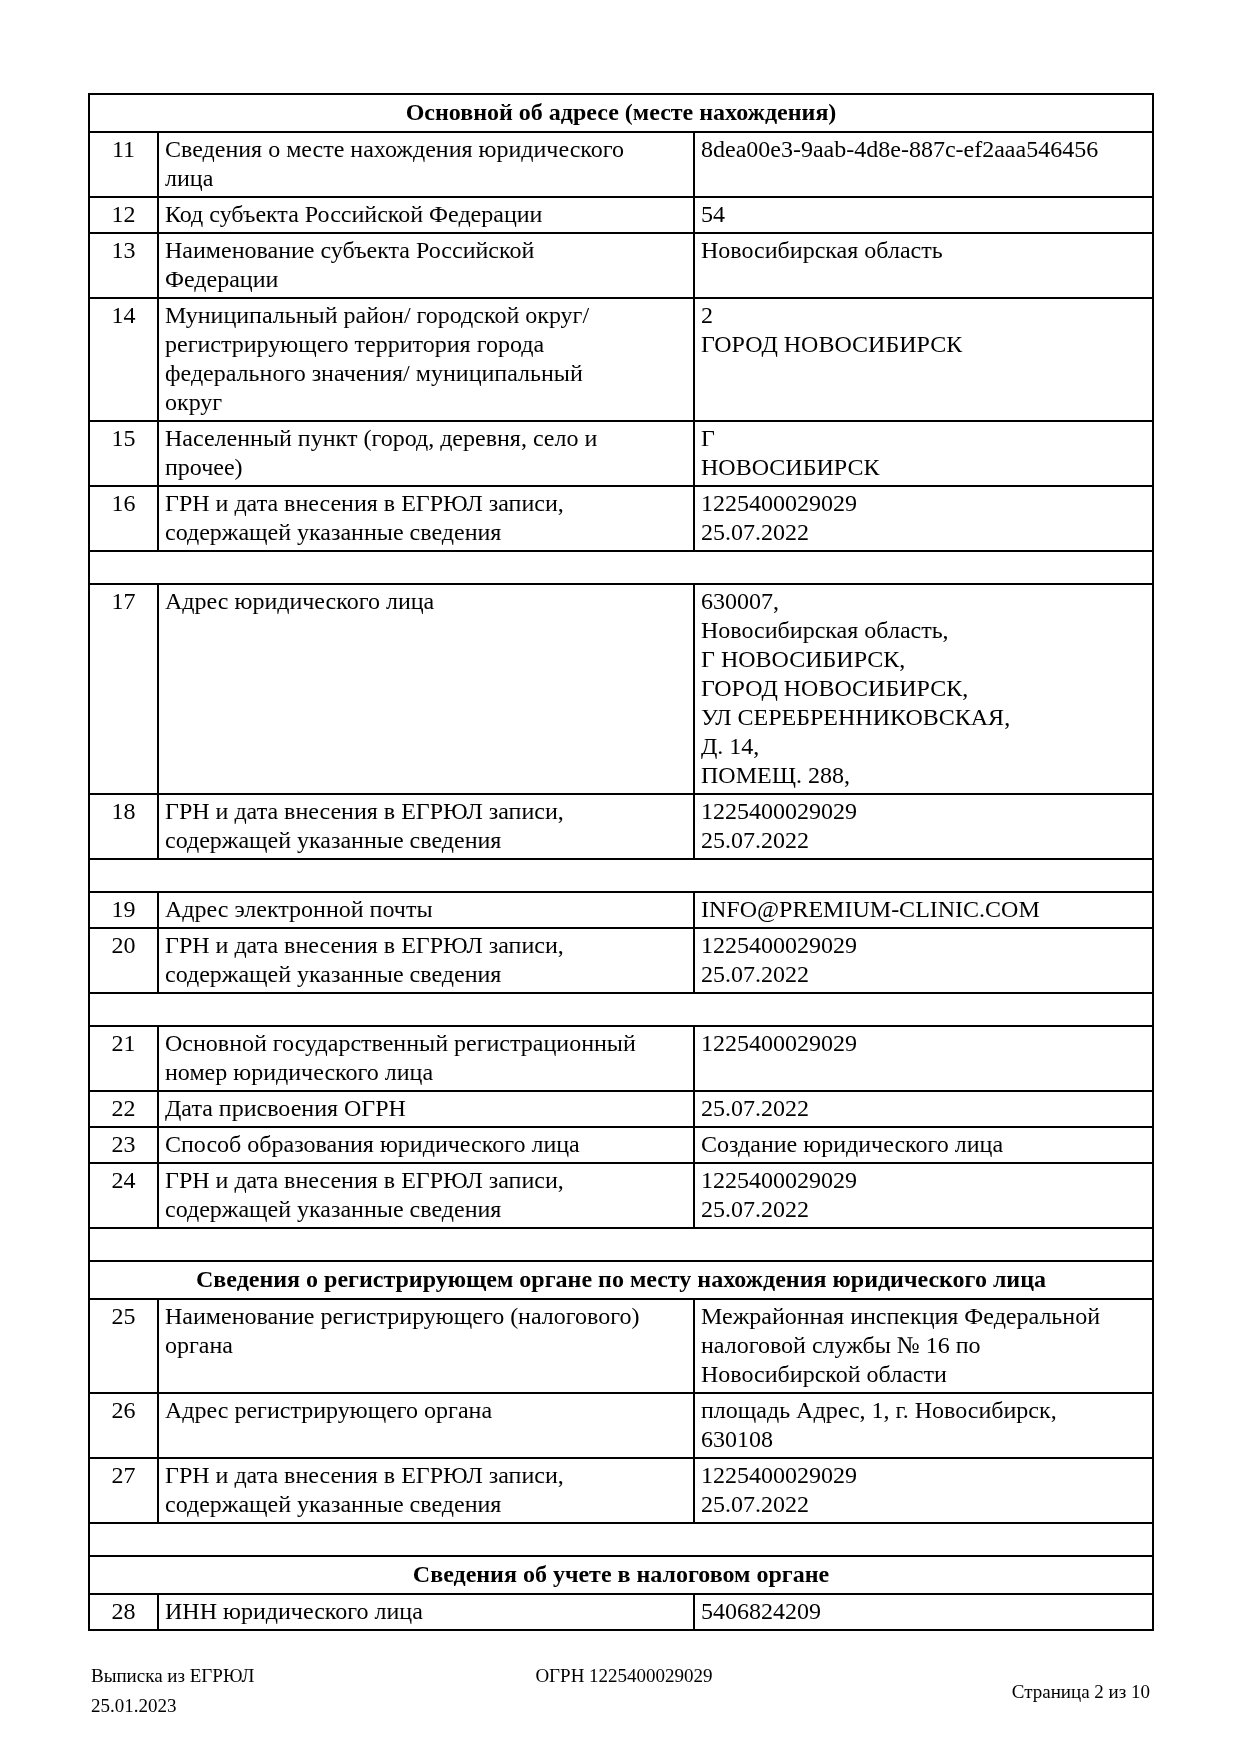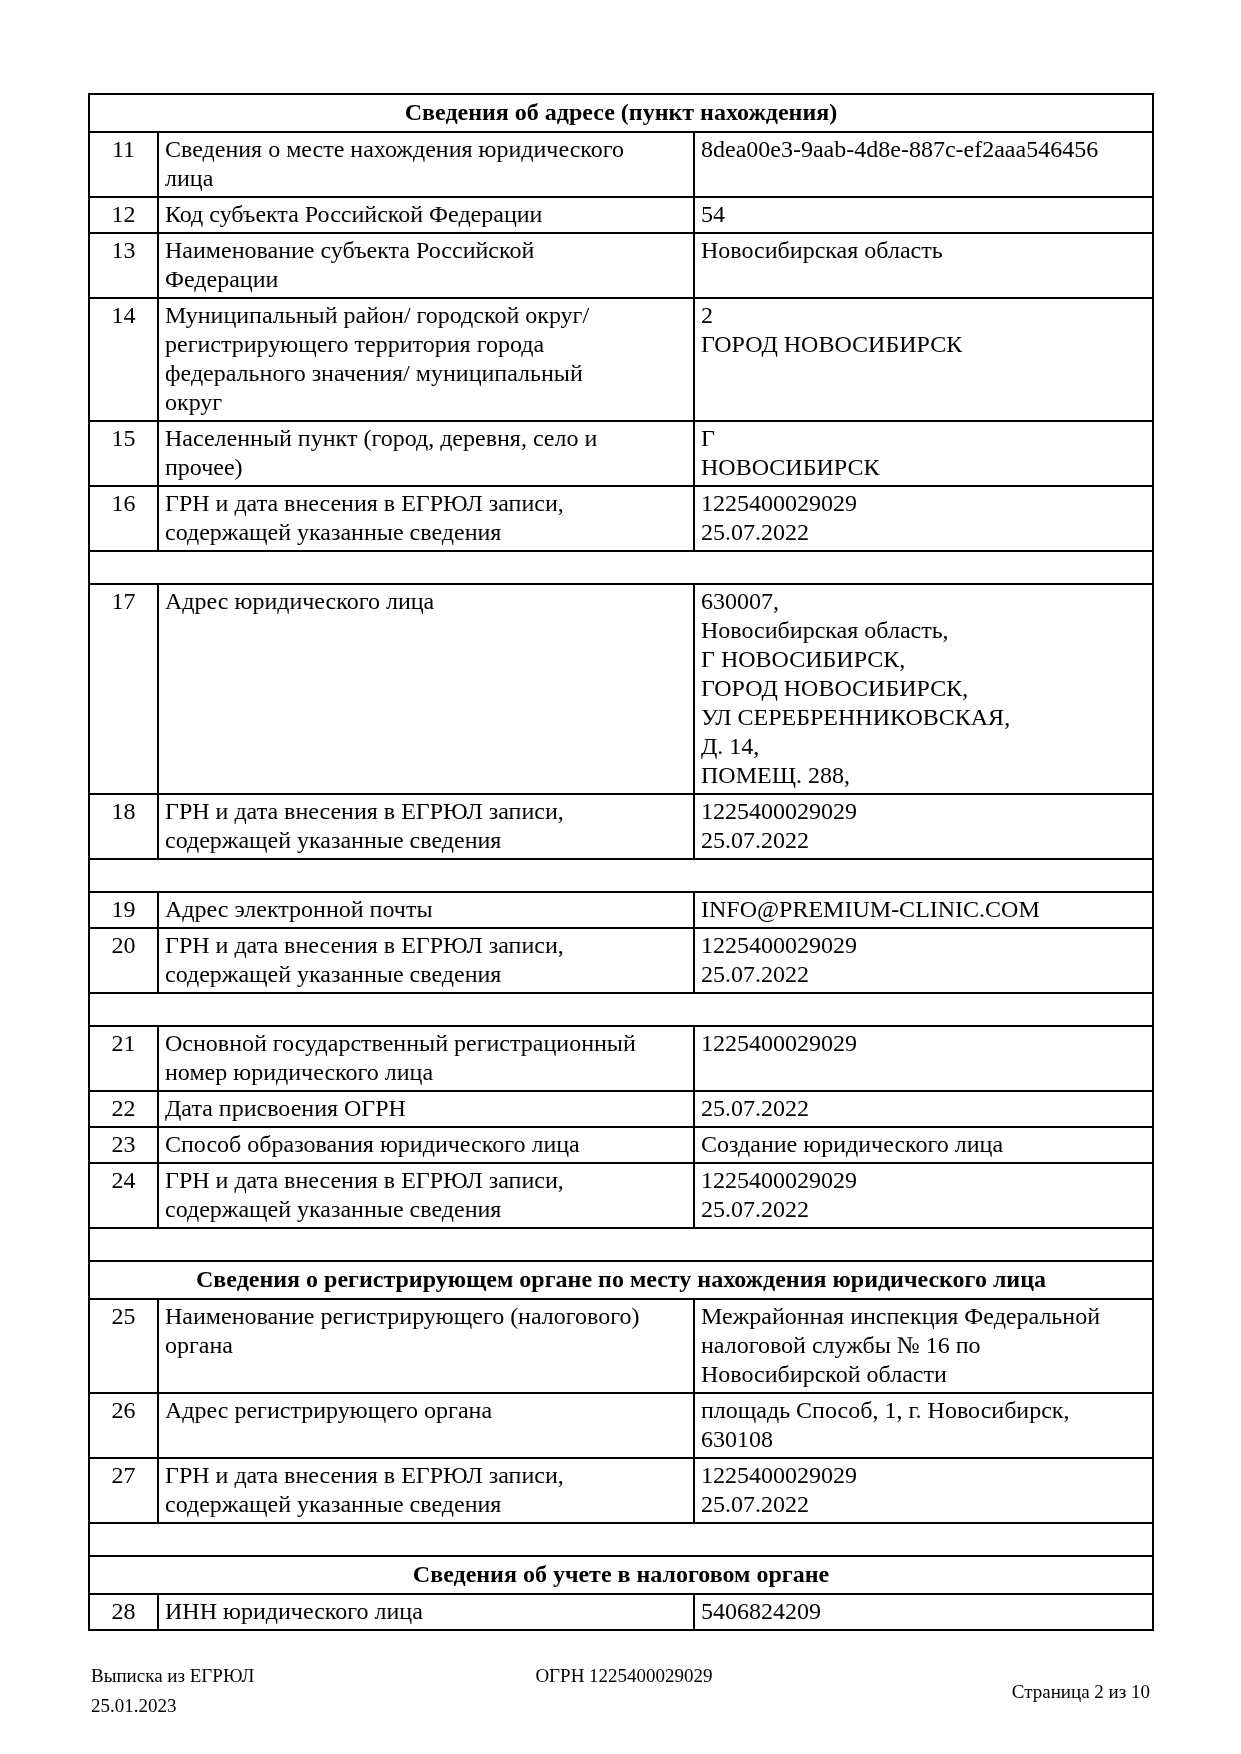--- a/index.html
+++ b/index.html
@@ -74,21 +74,21 @@
 <div class="page">
 
   <table class="doc-table">
     <colgroup>
       <col class="c-num">
       <col class="c-label">
       <col class="c-value">
     </colgroup>
     <tbody id="table-body">
   <tr>
-    <td colspan="3" class="sec-cell">Сведения об адресе (пункт нахождения)</td>
+    <td colspan="3" class="sec-cell">Основной об адресе (месте нахождения)</td>
   </tr>
 
   <tr>
     <td class="num-cell">11</td>
     <td class="label-cell">
             <div class="text-line">Сведения о месте нахождения юридического</div>
             <div class="text-line">лица</div>
           </td>
     <td class="value-cell">
             <div class="text-line">8dea00e3-9aab-4d8e-887c-ef2aaa546456</div>
@@ -281,21 +281,21 @@
             <div class="text-line">Новосибирской области</div>
           </td>
   </tr>
 
   <tr>
     <td class="num-cell">26</td>
     <td class="label-cell">
             <div class="text-line">Адрес регистрирующего органа</div>
           </td>
     <td class="value-cell">
-            <div class="text-line">площадь Способ, 1, г. Новосибирск,</div>
+            <div class="text-line">площадь Адрес, 1, г. Новосибирск,</div>
             <div class="text-line">630108</div>
           </td>
   </tr>
 
   <tr>
     <td class="num-cell">27</td>
     <td class="label-cell">
             <div class="text-line">ГРН и дата внесения в ЕГРЮЛ записи,</div>
             <div class="text-line">содержащей указанные сведения</div>
           </td>

